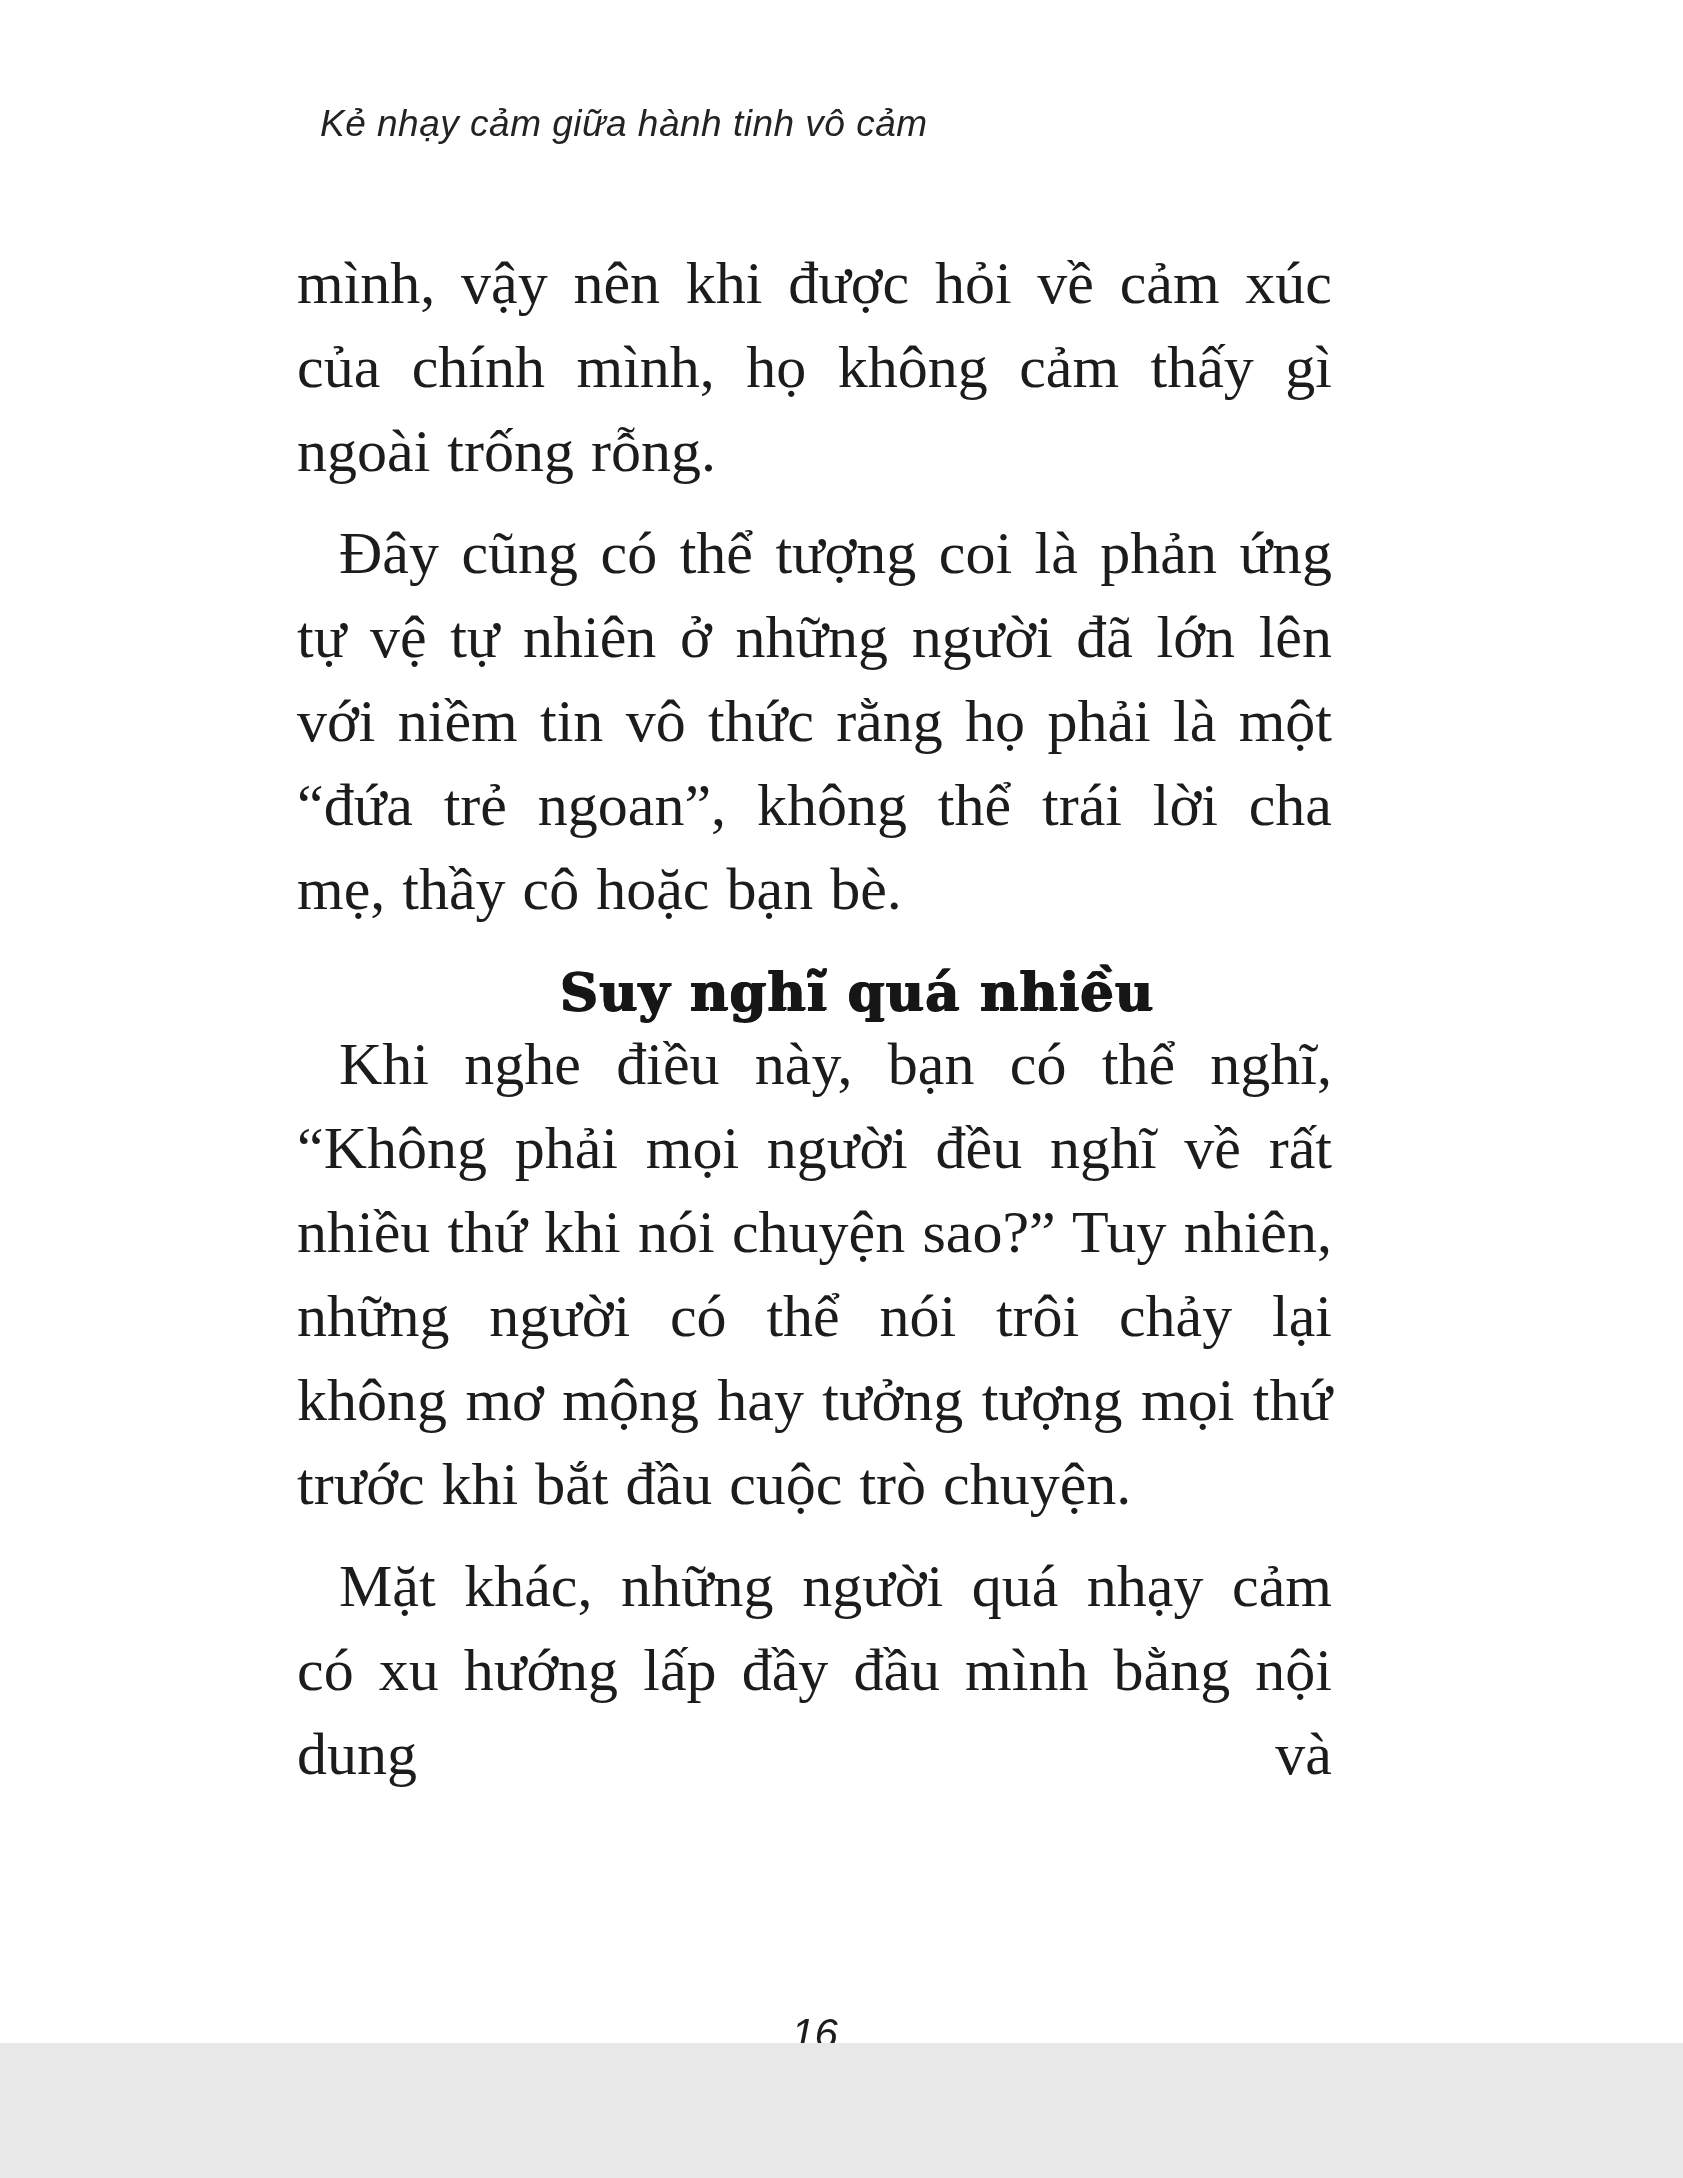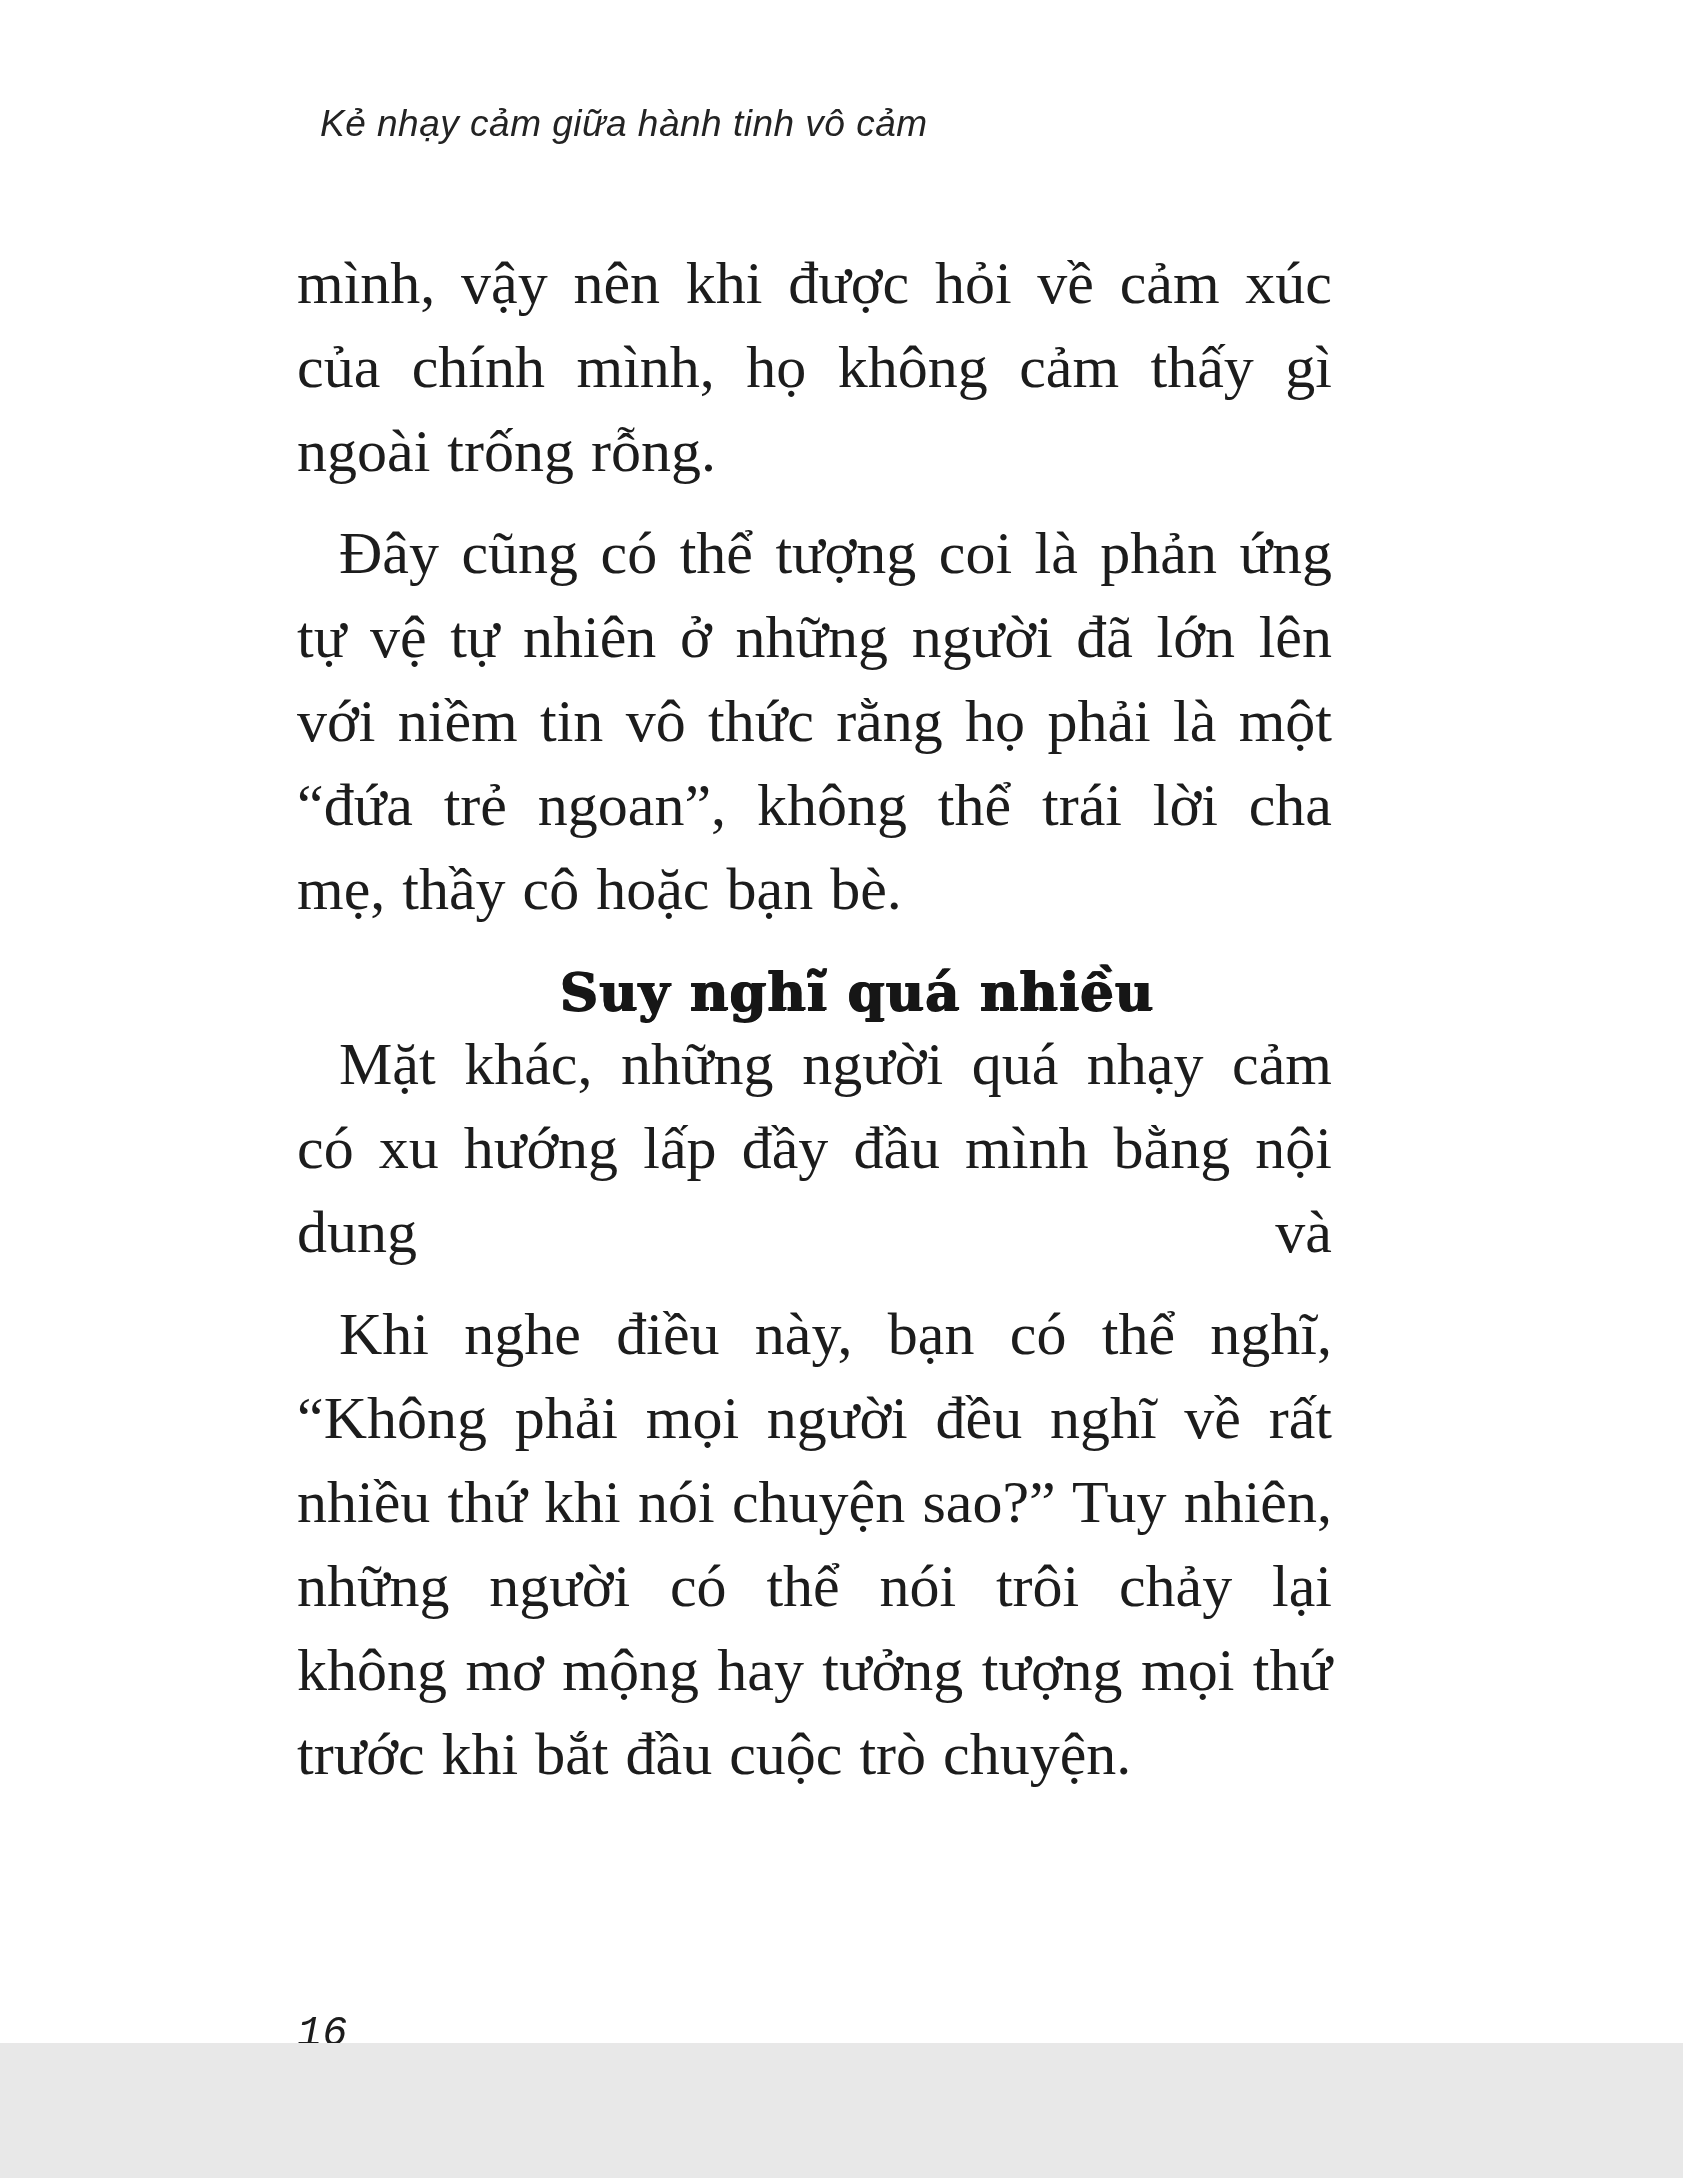--- a/index.html
+++ b/index.html
@@ -56,22 +56,22 @@
     color: #161616;
     letter-spacing: 1px;
     text-shadow: 1.5px 0 0 currentColor, 0 0.5px 0 currentColor;
     text-align: center;
   }
   .page-number {
     position: absolute;
     top: 2010px;
     left: 297px;
     width: 1035px;
-    text-align: left;
-    font-family: Liberation Mono, monospace;
+    text-align: center;
+    font-family: Liberation Sans, sans-serif;
     font-style: italic;
     font-size: 42px;
     color: #1c1c1c;
   }
 </style>
 </head>
 <body>
 
 <div class="page">
 
@@ -79,22 +79,22 @@
 
   <div class="content">
 
     <p class="no-indent">mình, vậy nên khi được hỏi về cảm xúc của chính mình, họ không cảm thấy gì ngoài trống rỗng.</p>
 
     <p class="indent">Đây cũng có thể tượng coi là phản ứng tự vệ tự nhiên ở những người đã lớn lên với niềm tin vô thức rằng họ phải là một “đứa trẻ ngoan”, không thể trái lời cha mẹ, thầy cô hoặc bạn bè.</p>
 
     <h2 class="section-heading">Suy nghĩ quá nhiều</h2>
 
 
+    <p class="indent">Khi nghe điều này, bạn có thể nghĩ, “Không phải mọi người đều nghĩ về rất nhiều thứ khi nói chuyện sao?” Tuy nhiên, những người có thể nói trôi chảy lại không mơ mộng hay tưởng tượng mọi thứ trước khi bắt đầu cuộc trò chuyện.</p>
+
     <p class="indent continues">Mặt khác, những người quá nhạy cảm có xu hướng lấp đầy đầu mình bằng nội dung và</p>
-
-    <p class="indent">Khi nghe điều này, bạn có thể nghĩ, “Không phải mọi người đều nghĩ về rất nhiều thứ khi nói chuyện sao?” Tuy nhiên, những người có thể nói trôi chảy lại không mơ mộng hay tưởng tượng mọi thứ trước khi bắt đầu cuộc trò chuyện.</p>
 
   </div>
 
   <div class="page-number">16</div>
 
 </div>
 
 
 </body></html>

